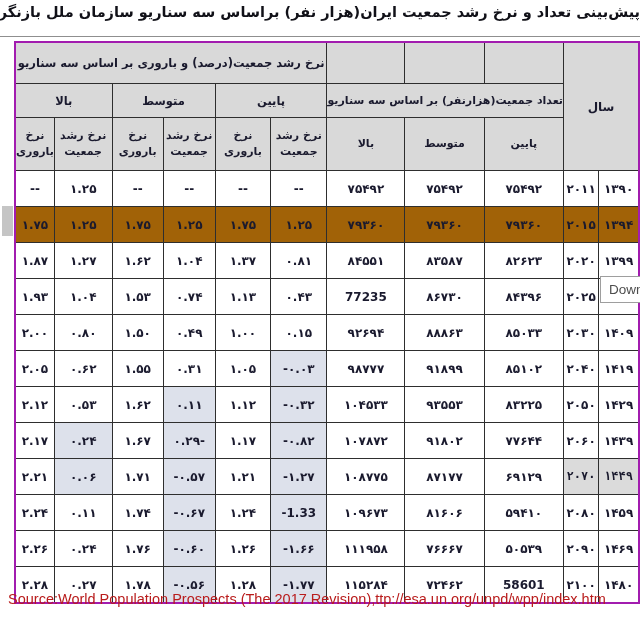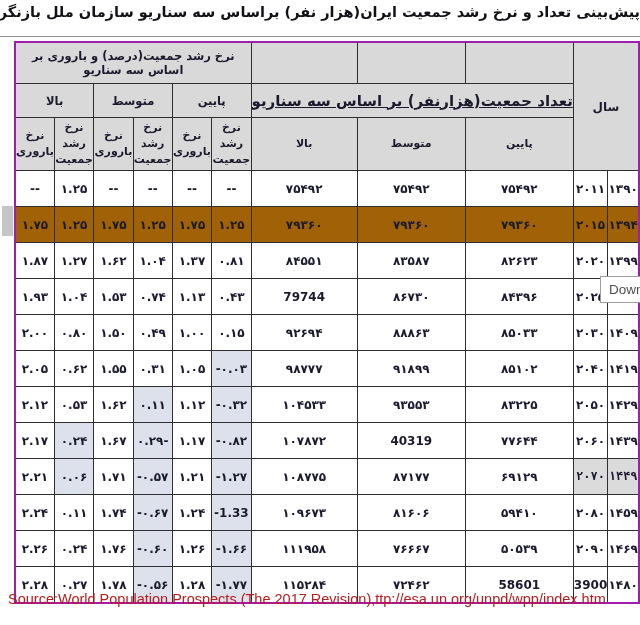--- a/index.html
+++ b/index.html
@@ -19,21 +19,21 @@
     border:2px solid #a21caf;direction:ltr;
   }
   .proj th,.proj td{
     border:1px solid #2e2e2e;text-align:center;vertical-align:middle;
     padding:0;color:#1a1a2e;overflow:hidden;
   }
   .proj thead th{background:#d9d9d9;font-weight:bold;direction:rtl;font-size:11.5px;}
   .proj thead tr.h1 th{height:40px;}
   .proj thead tr.h2 th{height:33px;}
   .proj thead tr.h3 th{height:52px;font-size:11px;line-height:16px;}
-  .proj thead th.popgrp{font-size:15px;white-space:nowrap;text-decoration:underline;}
+  .proj thead th.popgrp{font-size:11px;white-space:nowrap;}
   .proj thead th.yearhdr{font-size:12px;}
   .proj tbody td{
     height:35px;font-size:12px;font-weight:bold;direction:ltr;
     background:#ffffff;white-space:nowrap;
   }
   .proj tbody tr.selected td{background:#a16207;}
   .proj tbody td.hl{background:#dde1eb;text-align:center;}
   .proj tbody td.yhl{background:#dbdbdb;font-family:Liberation Mono, monospace;}
   .row-marker{position:absolute;left:2px;top:206px;width:11px;height:30px;background:#c5c5c5;}
   .source{
@@ -153,21 +153,21 @@
         <td>۲۰۲۰</td>
         <td>۱۳۹۹</td>
       </tr>
       <tr>
         <td>۱.۹۳</td>
         <td>۱.۰۴</td>
         <td>۱.۵۳</td>
         <td>۰.۷۴</td>
         <td>۱.۱۳</td>
         <td>۰.۴۳</td>
-        <td>79744</td>
+        <td>77235</td>
         <td>۸۶۷۳۰</td>
         <td>۸۴۳۹۶</td>
         <td>۲۰۲۵</td>
         <td>۱۴۰۴</td>
       </tr>
       <tr>
         <td>۲.۰۰</td>
         <td>۰.۸۰</td>
         <td>۱.۵۰</td>
         <td>۰.۴۹</td>
@@ -206,21 +206,21 @@
         <td>۱۴۲۹</td>
       </tr>
       <tr>
         <td>۲.۱۷</td>
         <td class="hl">۰.۲۴</td>
         <td>۱.۶۷</td>
         <td class="hl">۰.۲۹-</td>
         <td>۱.۱۷</td>
         <td class="hl">-۰.۸۲</td>
         <td>۱۰۷۸۷۲</td>
-        <td>40319</td>
+        <td>۹۱۸۰۲</td>
         <td>۷۷۶۴۴</td>
         <td>۲۰۶۰</td>
         <td>۱۴۳۹</td>
       </tr>
       <tr>
         <td>۲.۲۱</td>
         <td class="hl">۰.۰۶</td>
         <td>۱.۷۱</td>
         <td class="hl">-۰.۵۷</td>
         <td>۱.۲۱</td>
@@ -260,21 +260,21 @@
       <tr>
         <td>۲.۲۸</td>
         <td>۰.۲۷</td>
         <td>۱.۷۸</td>
         <td class="hl">-۰.۵۶</td>
         <td>۱.۲۸</td>
         <td class="hl">-۱.۷۷</td>
         <td>۱۱۵۲۸۴</td>
         <td>۷۲۴۶۲</td>
         <td>58601</td>
-        <td>3900</td>
+        <td>۲۱۰۰</td>
         <td>۱۴۸۰</td>
       </tr>
     </tbody>
 </table>
 
 <div class="source">Source:World Population Prospects (The 2017 Revision),ttp://esa.un.org/unpd/wpp/index.htm</div>
 <div class="dl-tooltip">
   <span>Down</span>
 </div>
 

